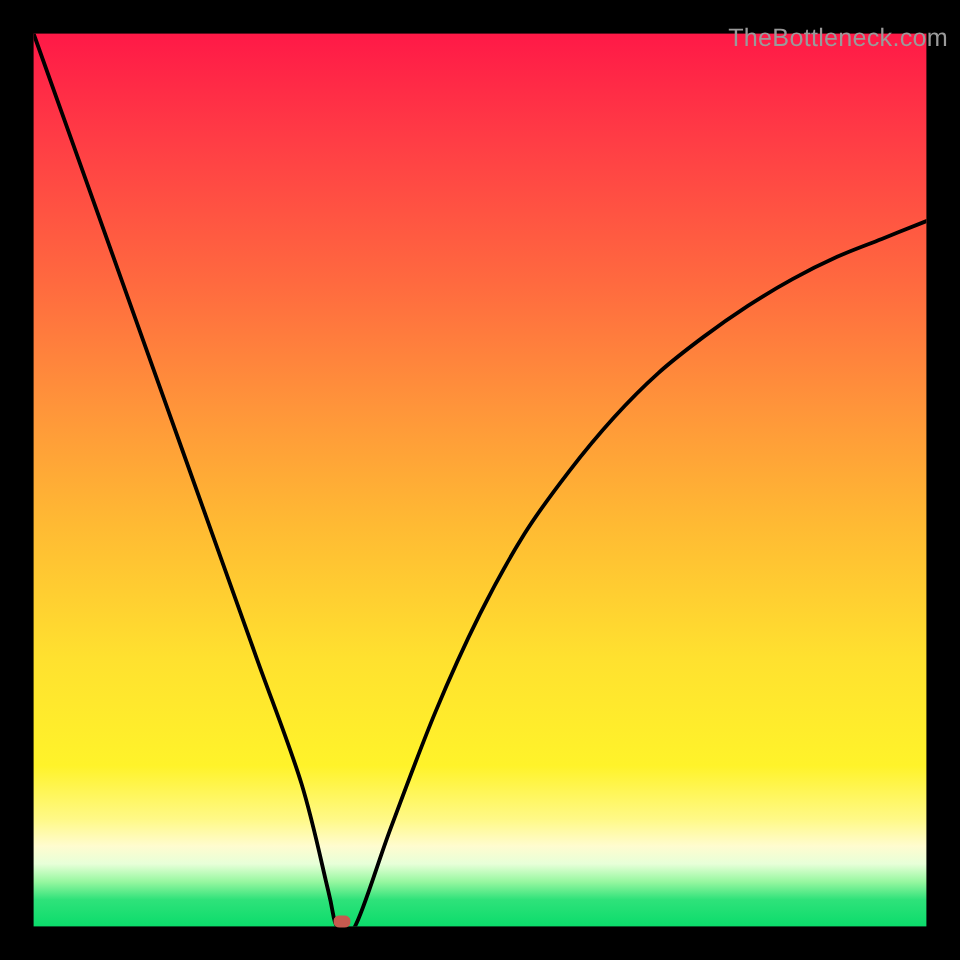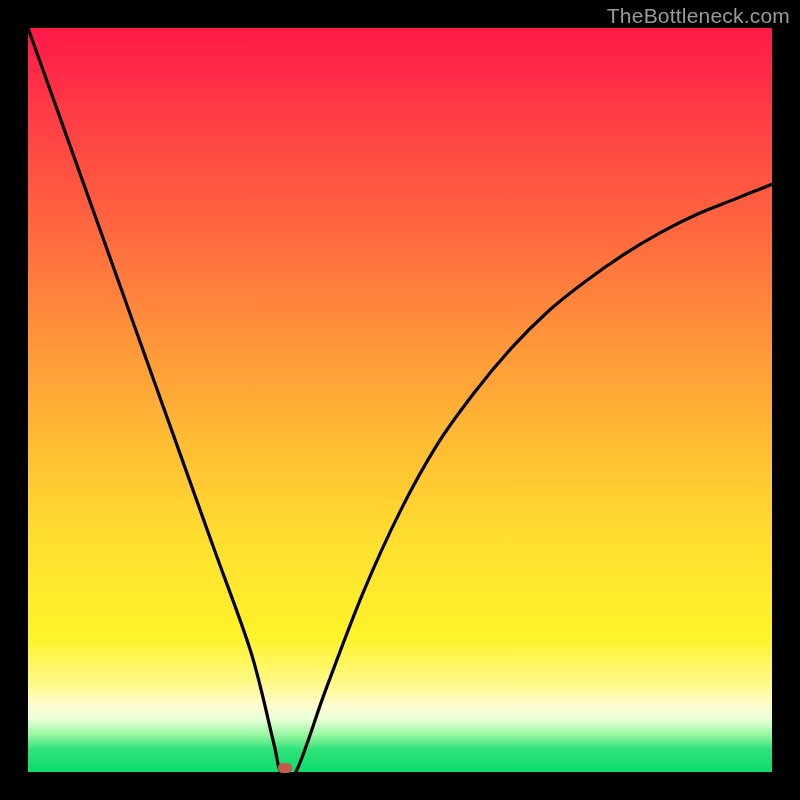--- a/index.html
+++ b/index.html
@@ -51,21 +51,21 @@
   .marker {
     position: absolute;
     width: 14px;
     height: 10px;
     border-radius: 5px / 4px;
     background: #c65a4f;
     transform: translate(-50%, -50%);
   }
   .watermark {
     position: absolute;
-    top: 4px;
+    top: 20px;
     right: 10px;
     color: #9a9a9a;
     font-size: 21px;
     letter-spacing: 0.2px;
     font-weight: 400;
     text-align: right;
   }
 </style>
 </head>
 <body>

